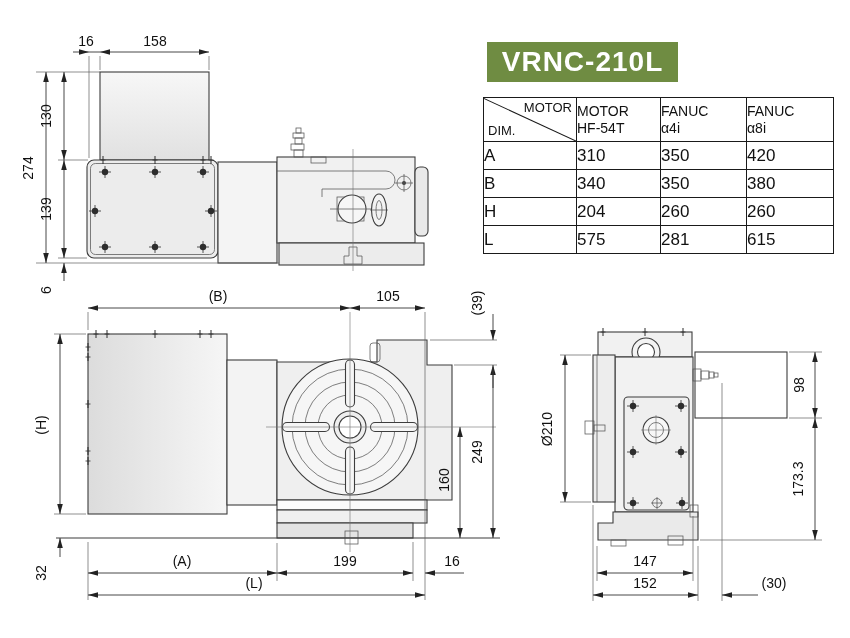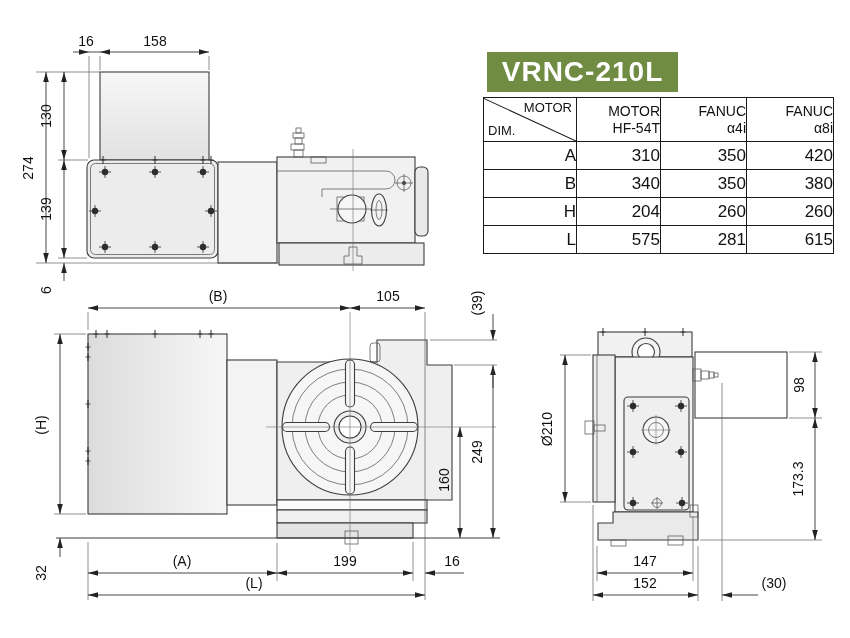--- a/index.html
+++ b/index.html
@@ -9,28 +9,28 @@
 
   
   .s  {stroke:#3d3d3d;stroke-width:1.1;}
   .s2 {stroke:#555;stroke-width:0.75;fill:none;}
   .d  {stroke:#333;stroke-width:0.9;fill:none;}
   .x  {stroke:#606060;stroke-width:0.7;fill:none;}
   .cl {stroke:#707070;stroke-width:0.6;fill:none;}
   .dt {font:14px "Liberation Sans",sans-serif;fill:#111;text-anchor:middle;}
 
   
-  .title-box{position:absolute;left:487px;top:52px;width:191px;height:40px;
+  .title-box{position:absolute;left:487px;top:42px;width:191px;height:40px;
     background:#6f8c42;color:#fff;display:flex;align-items:center;justify-content:center;
     font-size:28px;font-weight:bold;letter-spacing:1px;}
 
   
   .dim-table{position:absolute;left:483px;top:97px;border-collapse:collapse;
     table-layout:fixed;color:#111;}
-  .dim-table td,.dim-table th{border:1.4px solid #1a1a1a;text-align:right;
+  .dim-table td,.dim-table th{border:1.4px solid #1a1a1a;text-align:left;
     vertical-align:middle;padding:0;font-weight:normal;}
   .dim-table thead th{height:43px;font-size:14px;line-height:1.15;}
   .dim-table tbody td{height:27px;font-size:17px;}
   .corner{position:relative;overflow:hidden;}
   .corner .motor{position:absolute;top:3px;right:4px;font-size:13px;}
   .corner .dim {position:absolute;bottom:2px;left:4px;font-size:13px;}
   .corner .diag{position:absolute;top:0;left:0;width:103px;border-top:1.2px solid #1a1a1a;
     transform:rotate(24.8deg);transform-origin:0 0;}
 </style>
 </head>

